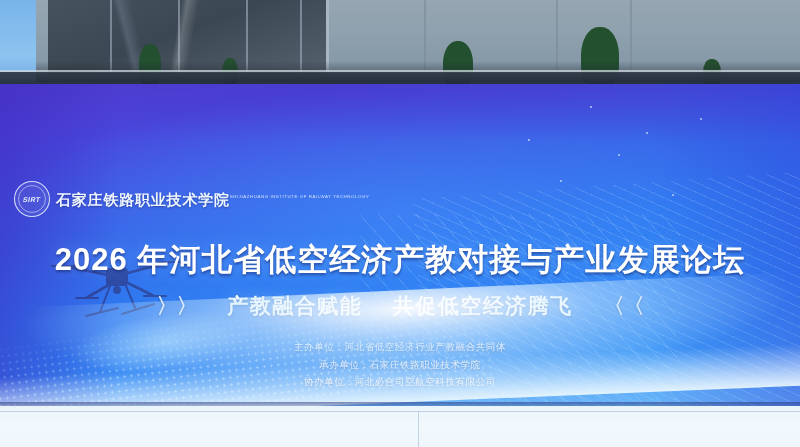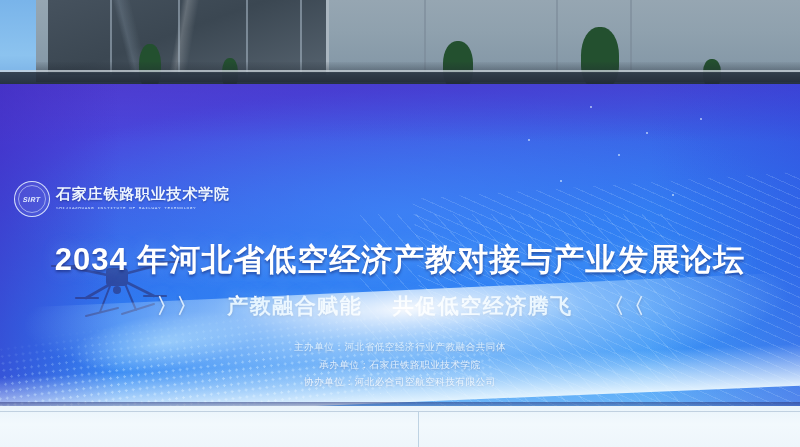--- a/index.html
+++ b/index.html
@@ -125,21 +125,21 @@
     background:rgba(255,255,255,.07);position:relative;
   }
   .logo-mark:after{
     content:"";position:absolute;left:3px;top:3px;right:3px;bottom:3px;
     border-radius:50%;border:1px solid rgba(225,236,255,.55);
   }
   .logo-mark span{
     font-size:7px;letter-spacing:.4px;color:#e8f1ff;font-weight:700;
     transform:skewX(-12deg);
   }
-  .logo-txt{display:flex;flex-direction:column;line-height:1;font-family:Liberation Mono, monospace;}
+  .logo-txt{display:flex;flex-direction:row;line-height:1;}
   .logo-cn{
     font-size:15px;font-weight:700;color:#eef5ff;letter-spacing:.8px;
     text-shadow:0 1px 2px rgba(20,30,90,.45);
   }
   .logo-en{
     font-size:4.4px;color:#cfe0fb;letter-spacing:.55px;margin-top:3px;
     white-space:nowrap;
   }
 
   .title{
@@ -265,21 +265,21 @@
     <div class="logo-row">
       <div class="logo-mark">
         <span>SIRT</span>
       </div>
       <div class="logo-txt">
         <div class="logo-cn">石家庄铁路职业技术学院</div>
         <div class="logo-en">SHIJIAZHUANG INSTITUTE OF RAILWAY TECHNOLOGY</div>
       </div>
     </div>
 
-    <div class="title">2034 年河北省低空经济产教对接与产业发展论坛</div>
+    <div class="title">2026 年河北省低空经济产教对接与产业发展论坛</div>
 
     <div class="subtitle">
       <span class="chev">〉〉</span>
       <span class="gap"></span>
       <span>产教融合赋能</span>
       <span class="gap"></span>
       <span>共促低空经济腾飞</span>
       <span class="gap"></span>
       <span class="chev">〈〈</span>
     </div>

